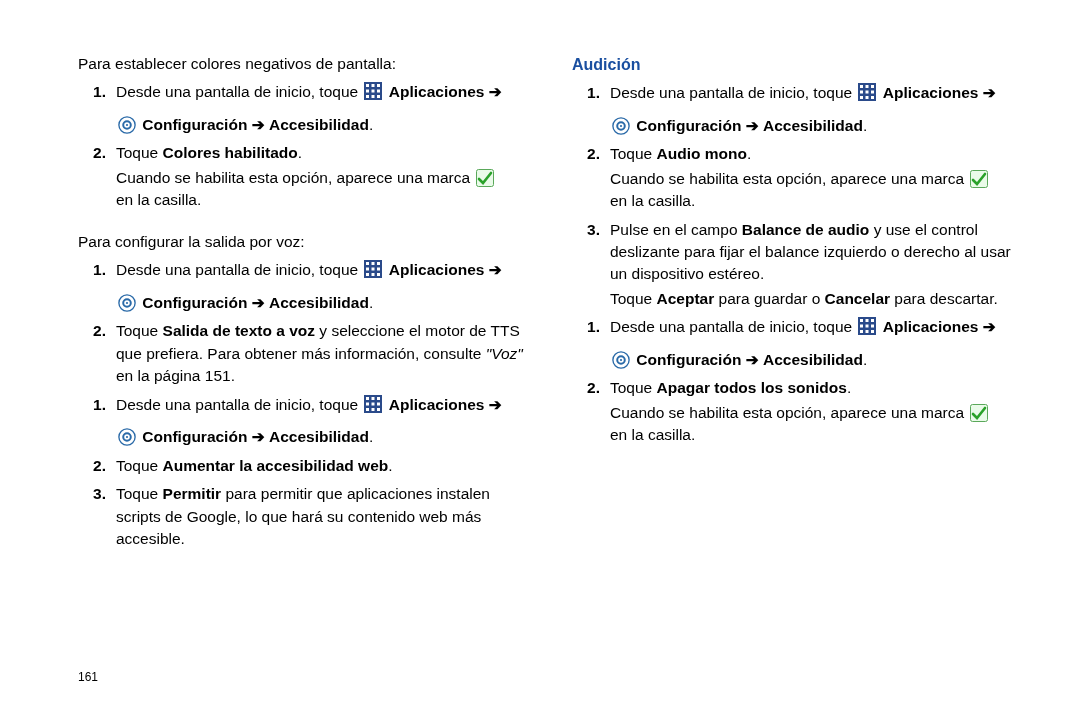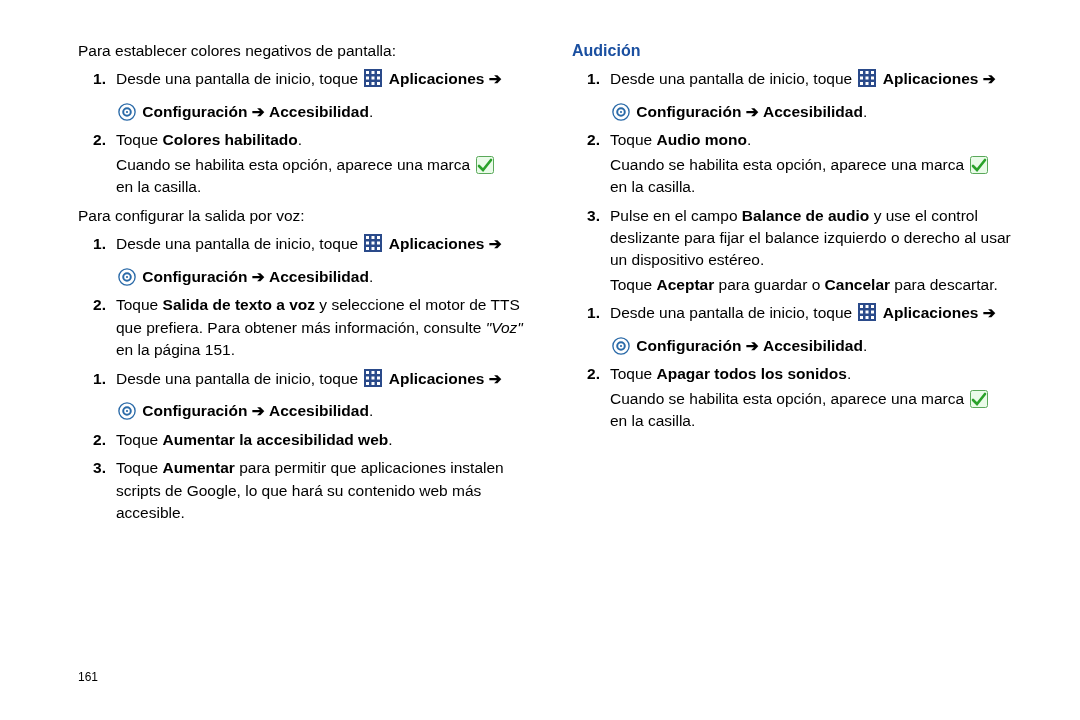--- a/index.html
+++ b/index.html
@@ -19,24 +19,24 @@
     gap: 44px;
     line-height: 1.45;
   }
   .col {
     flex: 1;
   }
   .section-title {
     color: #1a4fa0;
     font-weight: bold;
     font-size: 16px;
-    margin: 5px 0 6px 0;
+    margin: 19px 0 6px 0;
   }
   .para {
-    margin: 6px 0 4px 0;
+    margin: 19px 0 4px 0;
   }
   b { font-weight: bold; }
   .italic-link { font-style: italic; }
   .apps-icon {
     display: inline-block;
     width: 18px;
     height: 18px;
     vertical-align: -3px;
     margin: 0 2px;
   }
@@ -244,21 +244,21 @@
         <div class="n">2.</div>
         <div class="t">
           <span>Toque</span>
           <b>Aumentar la accesibilidad web</b>.
         </div>
       </div>
       <div class="step">
         <div class="n">3.</div>
         <div class="t">
           <span>Toque</span>
-          <b>Aumentar</b><span> para permitir que aplicaciones instalen scripts de Google, lo que hará su contenido web más accesible.</span>
+          <b>Permitir</b><span> para permitir que aplicaciones instalen scripts de Google, lo que hará su contenido web más accesible.</span>
         </div>
       </div>
     </div>
 
   </div>
 
   <div class="col">
 
     <div class="section-title">Audición</div>
 

